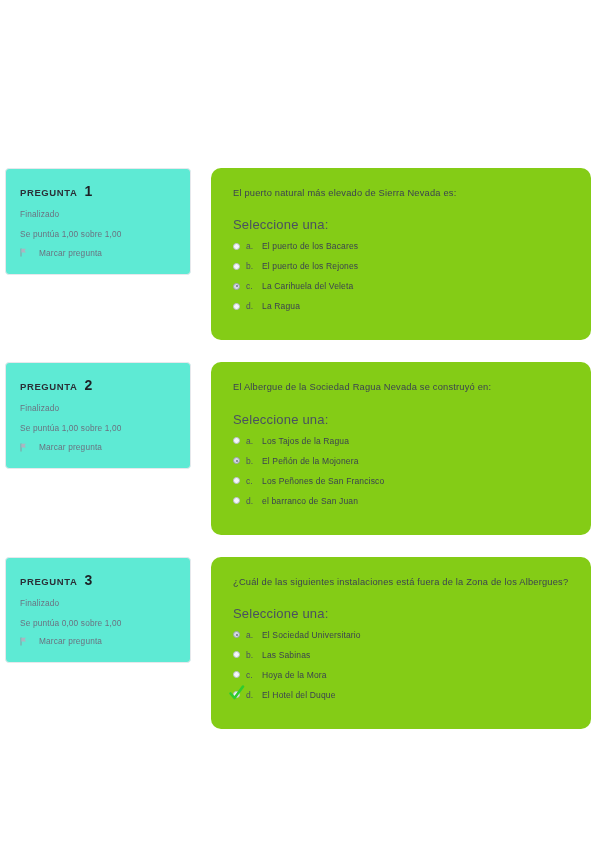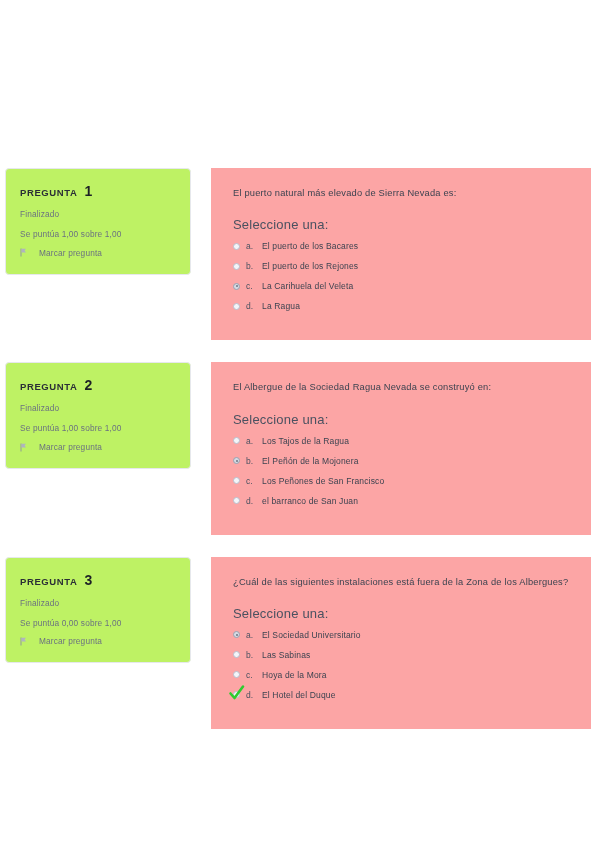--- a/index.html
+++ b/index.html
@@ -25,21 +25,21 @@
   .question-block {
     position: relative;
     display: flex;
     align-items: flex-start;
     margin-bottom: 22px;
   }
   
   .info-card {
     width: 186px;
     margin-left: 5px;
-    background: #bef264;
+    background: #5eead4;
     border: 1px solid #e6e8ec;
     border-radius: 4px;
     padding: 14px 14px 16px 14px;
     flex: none;
   }
   .info-card .q-head {
     display: flex;
     align-items: baseline;
     gap: 7px;
     margin-bottom: 9px;
@@ -78,22 +78,22 @@
   .flag-icon svg { display: block; }
   .flag-label {
     font-size: 8.3px;
     color: #6b7280;
     letter-spacing: 0.15px;
   }
   
   .answer-panel {
     margin-left: 20px;
     width: 380px;
-    background: #fca5a5;
-    border-radius: 0;
+    background: #84cc16;
+    border-radius: 10px;
     padding: 18px 22px 20px 22px;
     flex: none;
   }
   .question-text {
     font-size: 9.3px;
     color: #3c4350;
     line-height: 1.65;
     letter-spacing: 0.2px;
     margin-bottom: 16px;
   }

